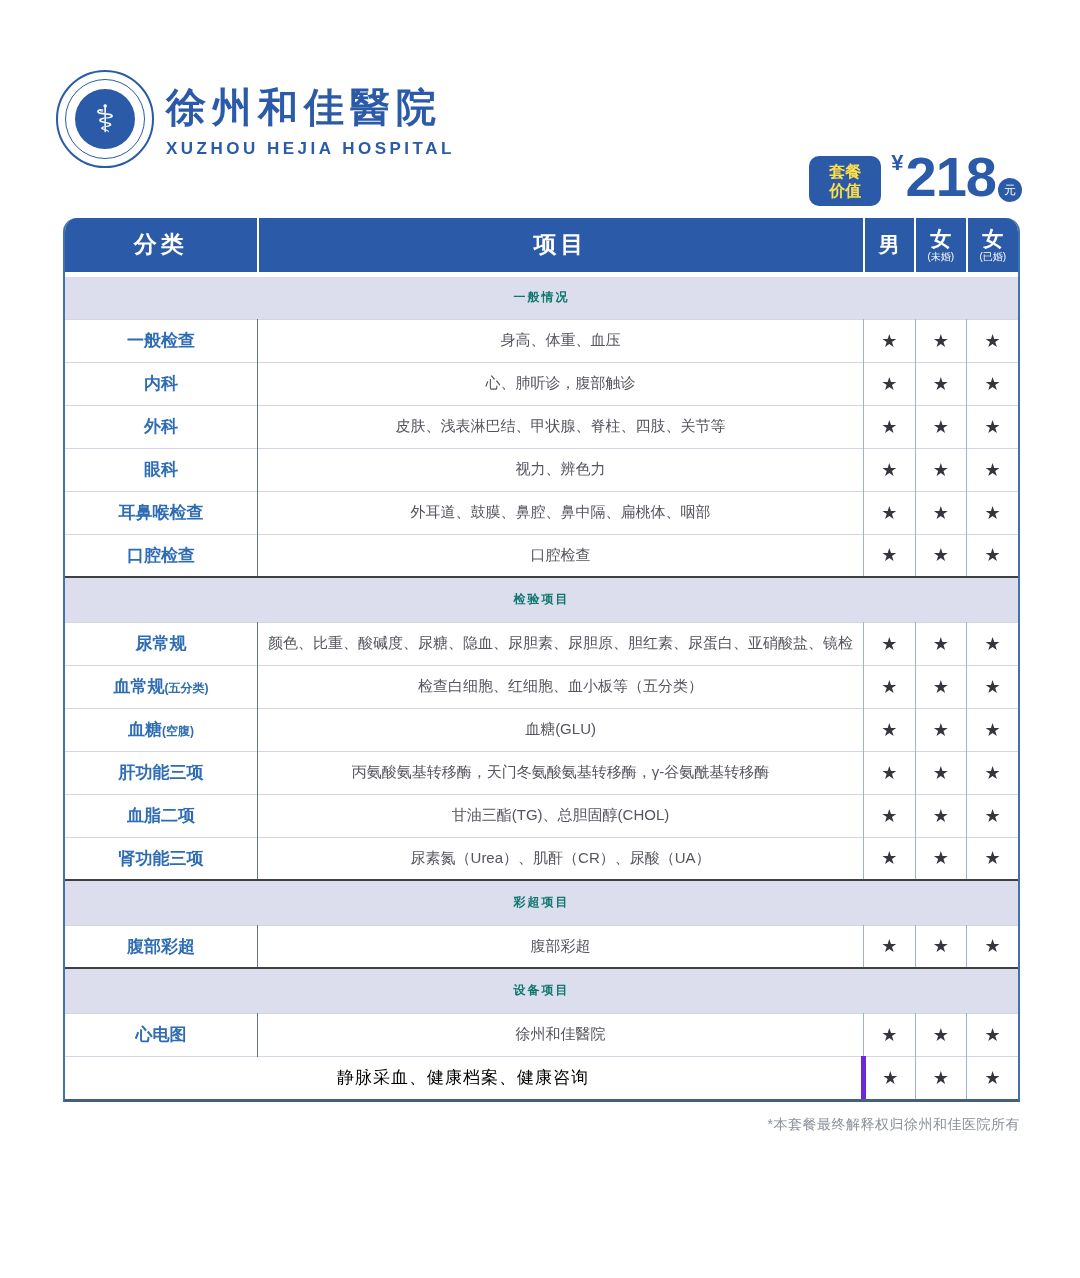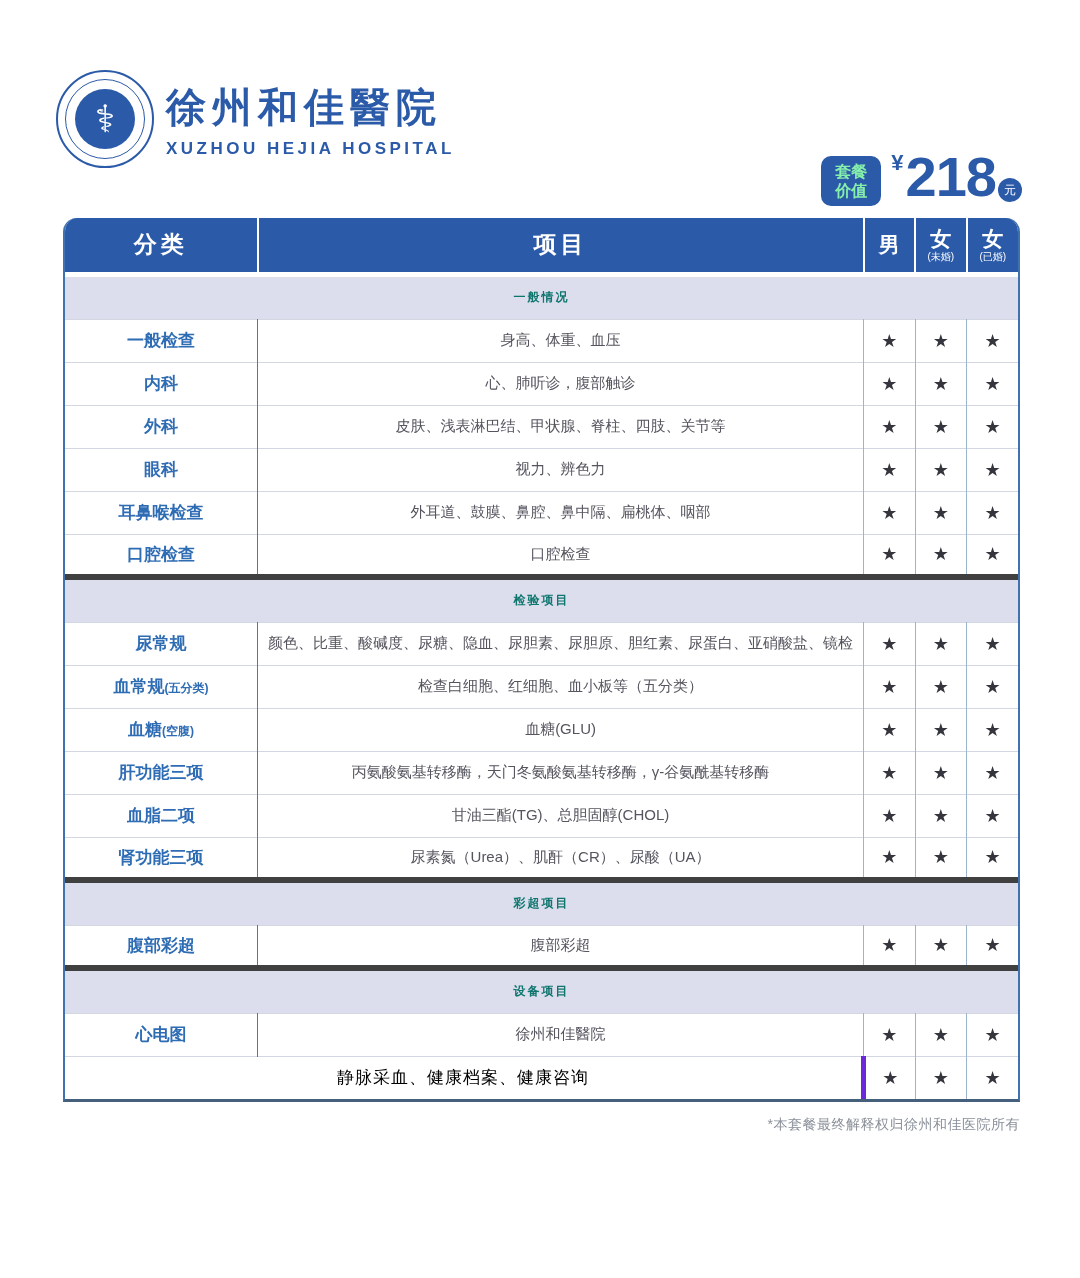--- a/index.html
+++ b/index.html
@@ -34,22 +34,22 @@
     letter-spacing: 6px; font-family: "Liberation Serif", "DejaVu Serif", serif;
   }
   .brand-en {
     color: #2b5aa8; font-size: 17px; font-weight: bold;
     letter-spacing: 3.5px; margin-top: 4px;
   }
 
   
   .price { position: absolute; right: 58px; top: 150px; display: flex; align-items: flex-start; }
   .price-label {
-    background: #2b5aa8; color: #86efac; border-radius: 10px;
-    padding: 6px 14px; font-size: 16px; font-weight: bold;
+    background: #2b5aa8; color: #fde047; border-radius: 10px;
+    padding: 6px 20px; font-size: 16px; font-weight: bold;
     line-height: 1.2; text-align: center; margin-top: 6px;
   }
   .price-currency { color: #2b5aa8; font-size: 22px; font-weight: bold; margin: 0 2px 0 10px; }
   .price-amount { color: #2b5aa8; font-size: 56px; font-weight: bold; line-height: 0.95; letter-spacing: -1px; }
   .price-unit {
     background: #2b5aa8; color: #ffffff; width: 24px; height: 24px;
     border-radius: 50%; font-size: 12px; display: flex; align-items: center;
     justify-content: center; margin-top: 28px; margin-left: 2px;
   }
 
@@ -78,21 +78,21 @@
   thead th .hdr-stack { display: flex; flex-direction: column; align-items: center; line-height: 1; letter-spacing: 0; }
   thead th .hdr-main { font-size: 21px; }
   thead th .hdr-note { font-size: 10px; font-weight: normal; margin-top: 3px; }
 
   tbody td { vertical-align: middle; text-align: center; }
   tr.section-row td {
     background: #dcdeee; color: #0f766e; font-weight: bold;
     font-size: 12px; height: 45px; letter-spacing: 2px;
   }
   tr.item-row td { height: 43px; border-top: 1px solid #d2d7e2; background: #ffffff; }
-  tr.item-row + tr.section-row td { border-top: 6px solid #404040; }
+  tr.item-row + tr.section-row td { border-top: 2px solid #404040; }
   td.cat-cell {
     color: #2e6cb4; font-weight: bold; font-size: 17px;
     border-right: 1px solid #64748c;
   }
   td.cat-cell .cat-note { font-size: 12px; font-weight: bold; }
   td.desc-cell { color: #54555e; font-size: 15px; border-right: 1px solid #9db4cf; }
   td.merged-cell {
     color: #000000; font-weight: normal; font-size: 17px;
     border-right: 5px solid #6d28d9; letter-spacing: 1px;
   }

